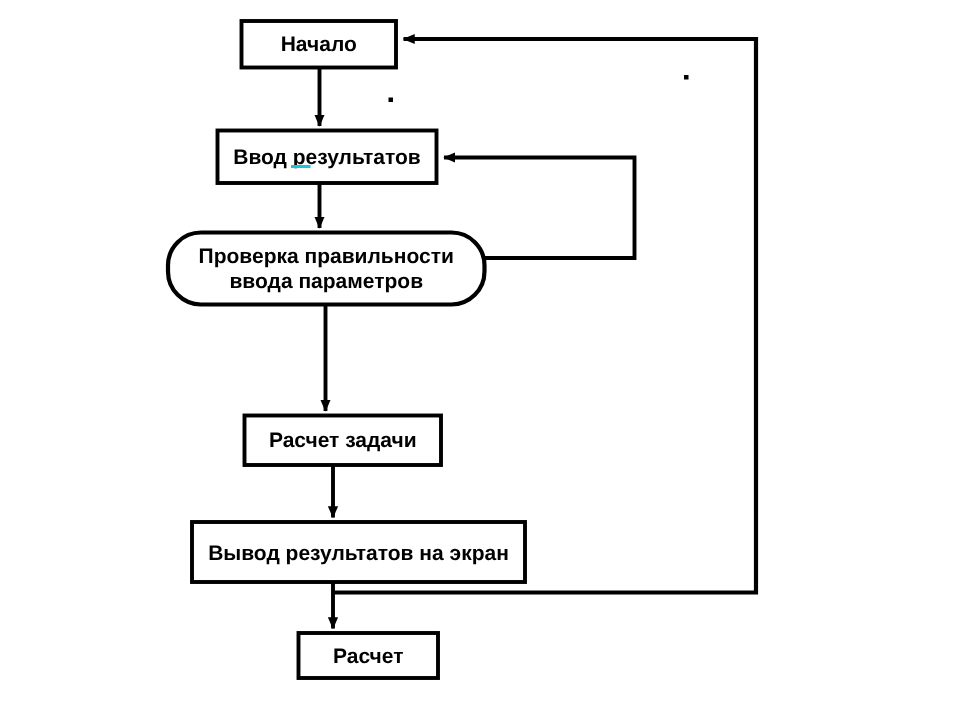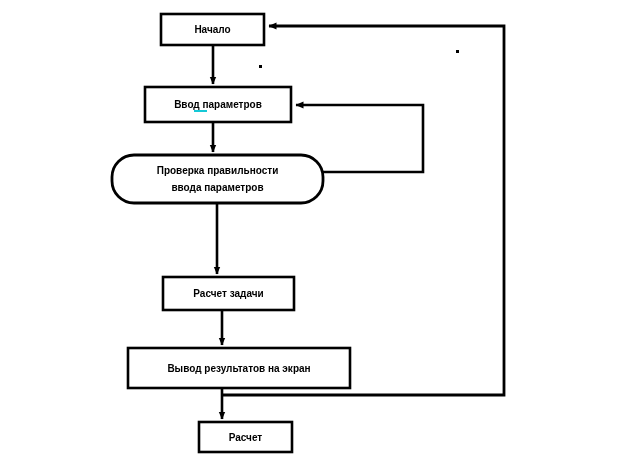--- a/index.html
+++ b/index.html
@@ -25,21 +25,21 @@
     height: 469px;
   }
   .node-label {
     position: absolute;
     display: flex;
     align-items: center;
     justify-content: center;
     text-align: center;
     font-family: "Liberation Sans", sans-serif;
     font-weight: bold;
-    font-size: 10px;
+    font-size: 14px;
     line-height: 17px;
     color: #000000;
     letter-spacing: 0px;
     pointer-events: none;
     white-space: pre-line;
   }
   .artifact-dot {
     position: absolute;
     width: 3px;
     height: 3px;
@@ -85,21 +85,21 @@
 
     <line x1="222" y1="388" x2="222" y2="419" stroke="#000000" stroke-width="2.6" marker-end="url(#arrowhead)"></line>
 
     <polyline points="323,172 423,172 423,105 296,105" fill="none" stroke="#000000" stroke-width="2.6" marker-end="url(#arrowhead)"></polyline>
 
     <polyline points="222,395 504,395 504,26 269,26" fill="none" stroke="#000000" stroke-width="2.8" marker-end="url(#arrowhead)"></polyline>
   </svg>
 
   <div class="node-label" style="left:161px; top:14px; width:103px; height:31px;">Начало</div>
 
-  <div class="node-label" style="left:145px; top:87px; width:146px; height:35px;">Ввод параметров</div>
+  <div class="node-label" style="left:145px; top:87px; width:146px; height:35px;">Ввод результатов</div>
 
   <div class="node-label" style="left:112px; top:155px; width:211px; height:48px;">Проверка правильности
 ввода параметров</div>
 
   <div class="node-label" style="left:128px; top:348px; width:222px; height:40px;">Вывод результатов на экран</div>
 
   <div class="node-label" style="left:163px; top:277px; width:131px; height:33px;">Расчет задачи</div>
 
   <div class="node-label" style="left:199px; top:422px; width:93px; height:30px;">Расчет</div>
 

